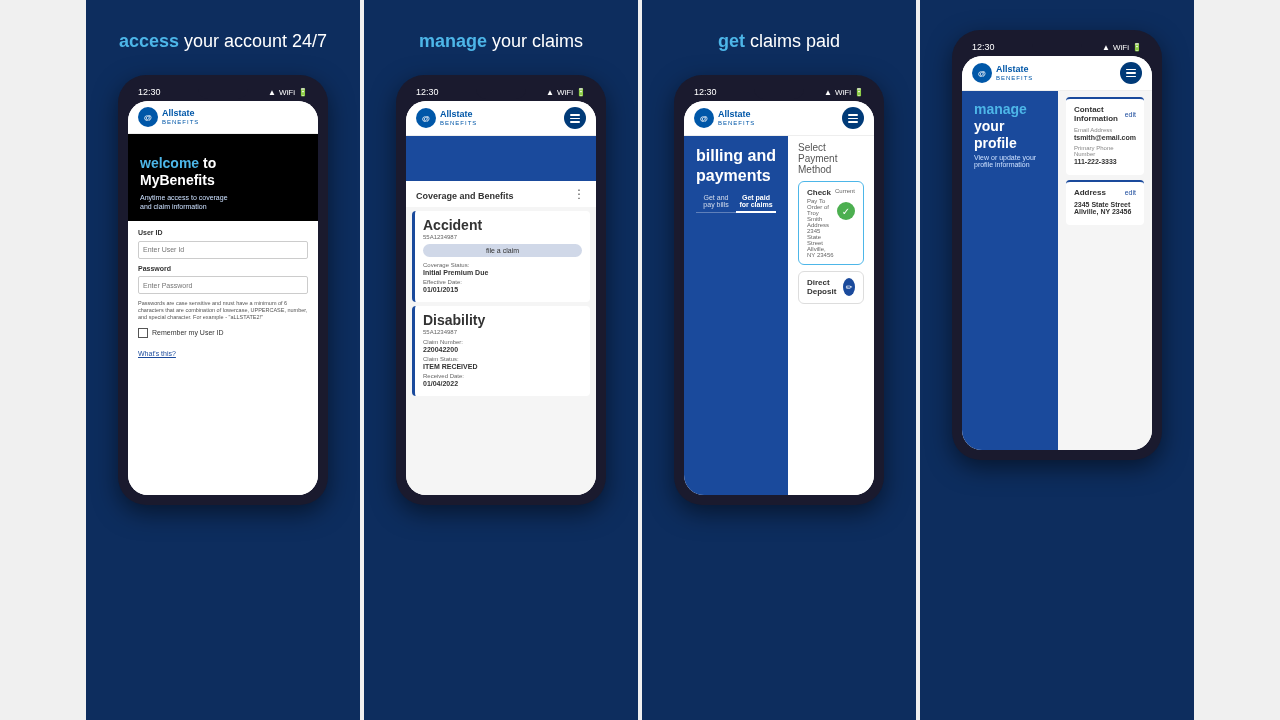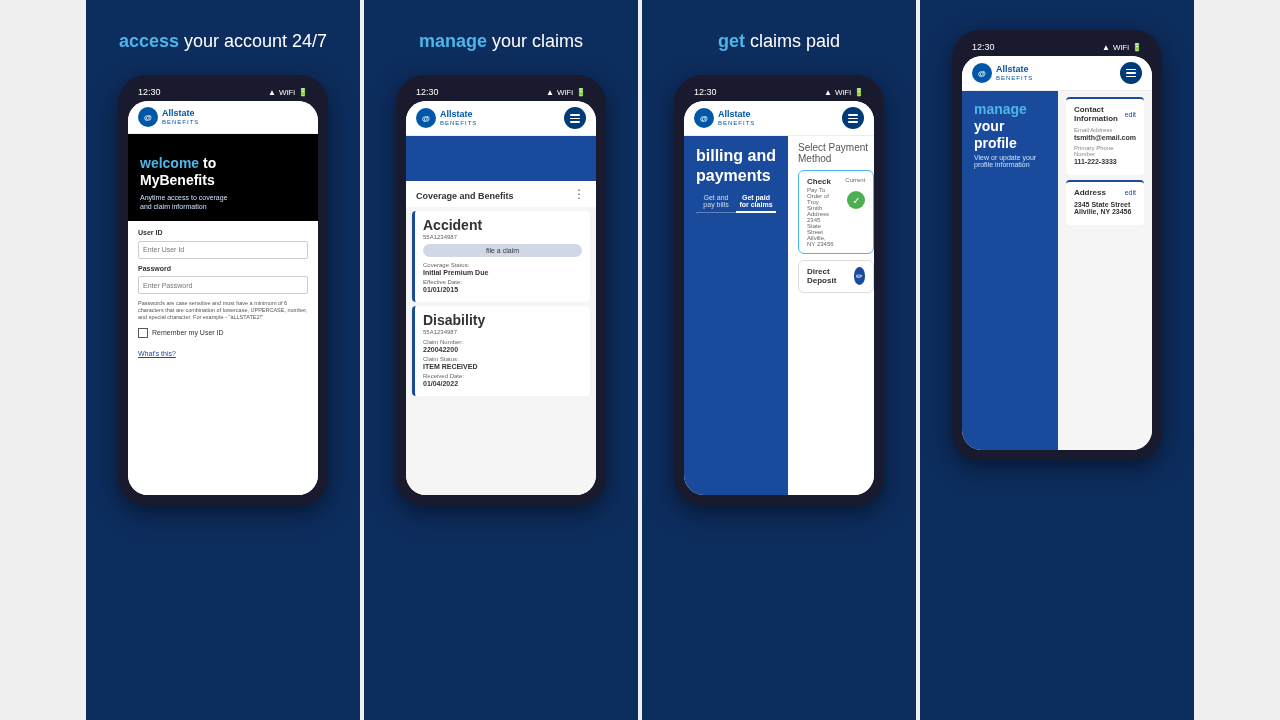--- a/index.html
+++ b/index.html
@@ -337,21 +337,20 @@
     }
     .payment-card {
       background: white;
       border: 1px solid #ddd;
       border-radius: 6px;
       padding: 6px 8px;
       margin-bottom: 6px;
       display: flex;
       justify-content: space-between;
       align-items: flex-start;
-      gap: 11px;
     }
     .payment-card-selected {
       border: 1.5px solid #4db6e8;
     }
     .payment-card-info {}
     .payment-type {
       font-size: 8px;
       font-weight: bold;
       color: #333;
       margin-bottom: 1px;

